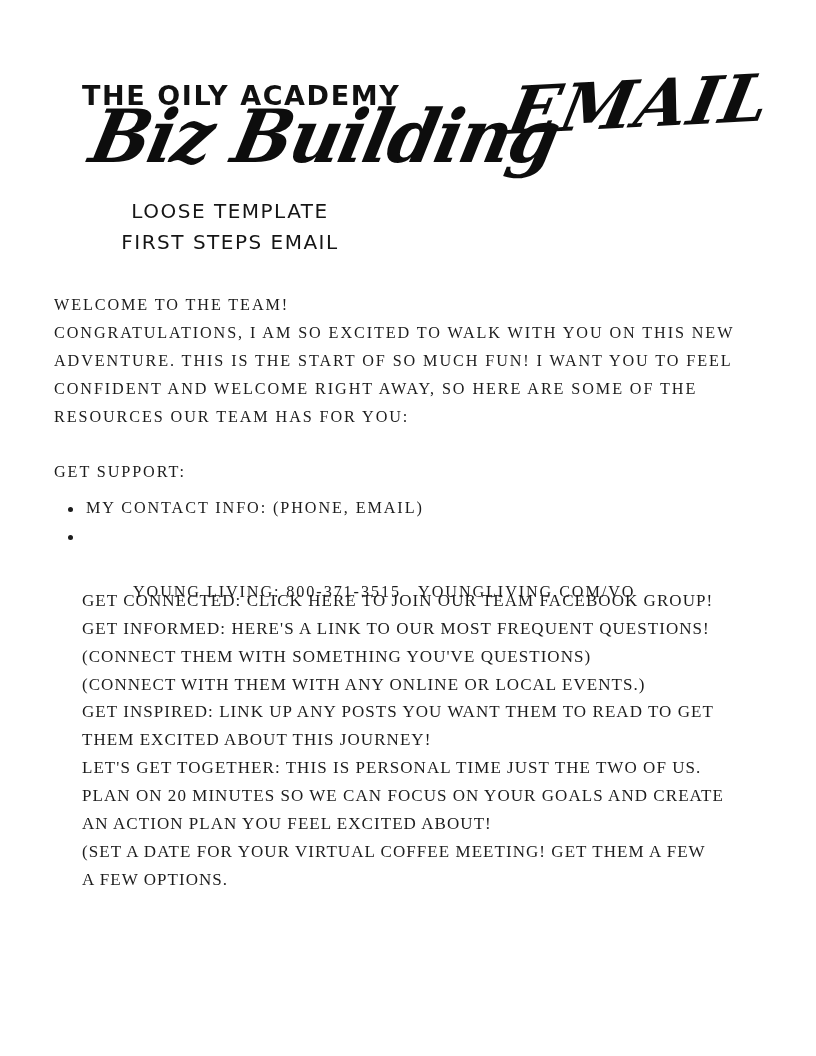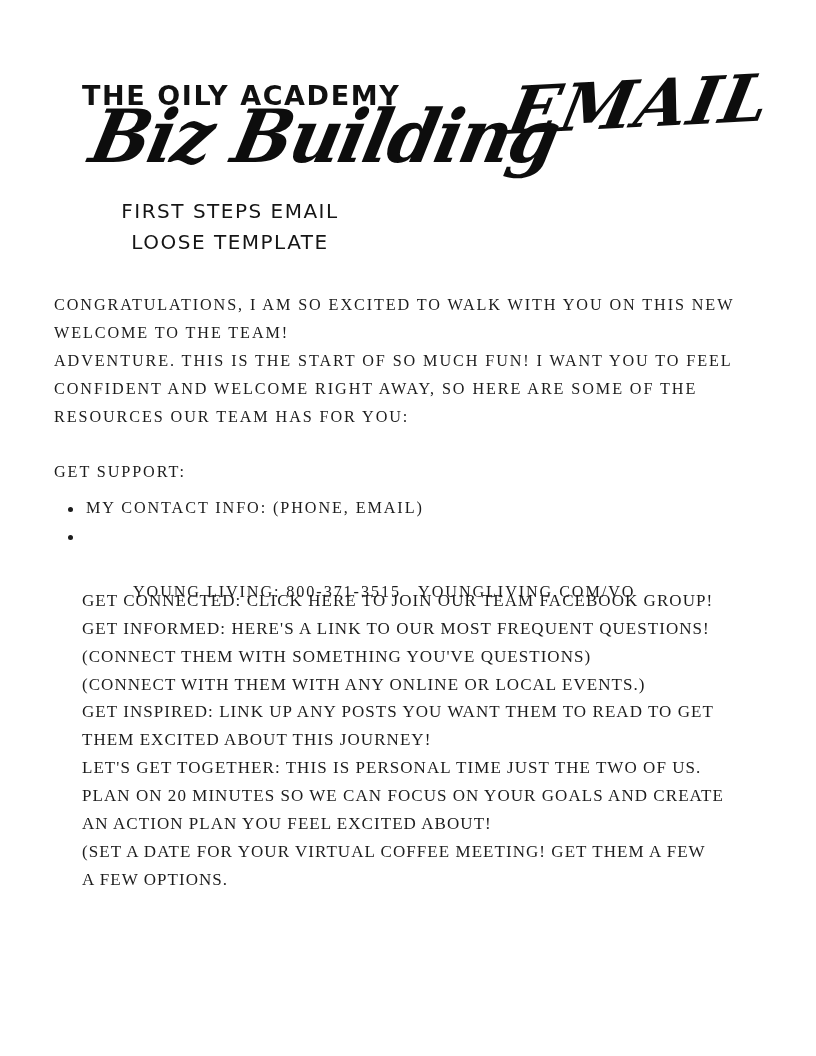--- a/index.html
+++ b/index.html
@@ -53,28 +53,28 @@
     }
   </style>
 </head>
 <body>
 
 <div class="page">
 
   <div class="academy">THE OILY ACADEMY</div>
   <div class="biz">Biz Building</div>
   <div class="subtitle">
+    <div>LOOSE TEMPLATE</div>
     <div>FIRST STEPS EMAIL</div>
-    <div>LOOSE TEMPLATE</div>
   </div>
   <div class="email-word">EMAIL</div>
 
   <div class="body">
+    <span class="line wide">WELCOME TO THE TEAM!</span>
     <span class="line wide">CONGRATULATIONS, I AM SO EXCITED TO WALK WITH YOU ON THIS NEW</span>
-    <span class="line wide">WELCOME TO THE TEAM!</span>
     <span class="line wide">ADVENTURE. THIS IS THE START OF SO MUCH FUN! I WANT YOU TO FEEL</span>
     <span class="line wide">CONFIDENT AND WELCOME RIGHT AWAY, SO HERE ARE SOME OF THE</span>
     <span class="line wide">RESOURCES OUR TEAM HAS FOR YOU:</span>
     <div class="gap"></div>
 
     <span class="line wide">GET SUPPORT:</span>
     <ul class="support">
       <li class="line wide">
         <span class="bullet"></span>
         <span>MY CONTACT INFO: (PHONE, EMAIL)</span>

